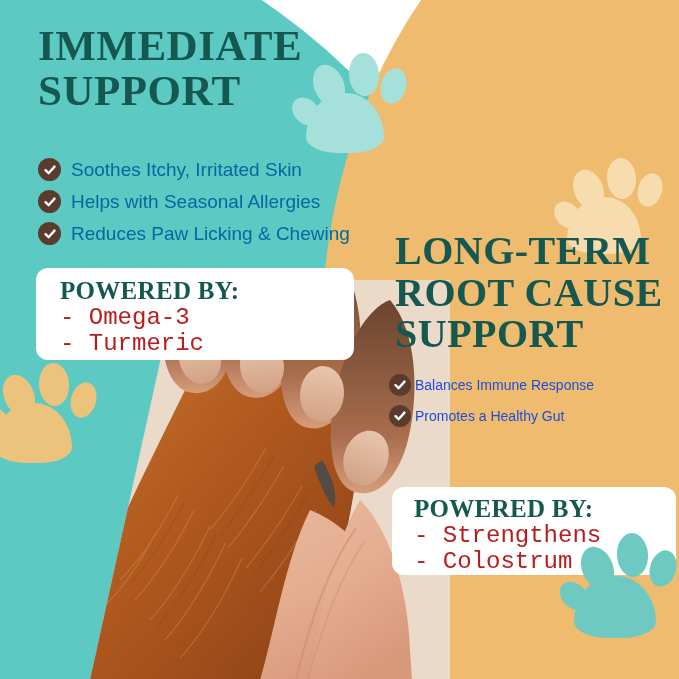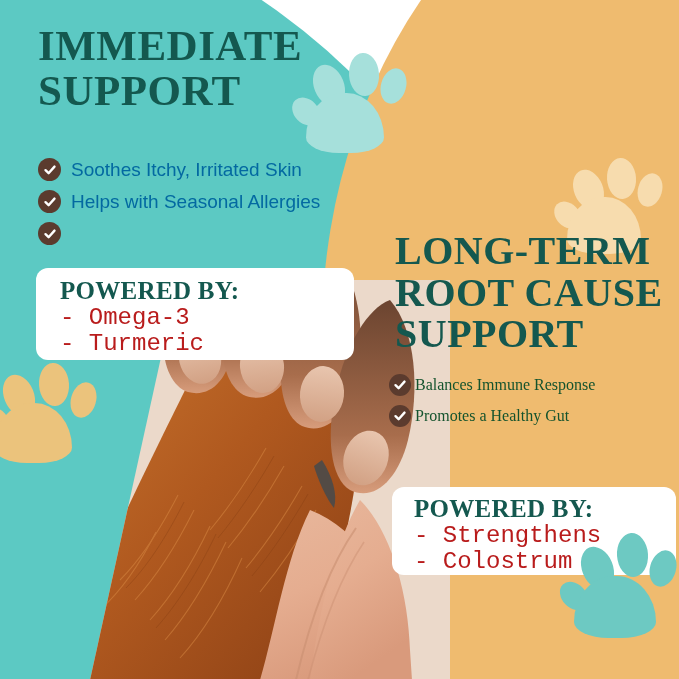--- a/index.html
+++ b/index.html
@@ -146,21 +146,21 @@
   }
   .benefits-right .check-badge { width: 22px; height: 22px; }
   .check-badge svg { display: block; }
 
   .benefit-text {
     font-family: "Liberation Sans", sans-serif;
     color: #0369a1;
     font-size: 19px;
     white-space: nowrap;
   }
-  .benefits-right .benefit-text { font-size: 16px; color: #14532d; font-family: Liberation Serif, serif; }
+  .benefits-right .benefit-text { font-size: 14px; color: #1d4ed8; }
 
   
   .card {
     position: absolute;
     background: #ffffff;
     border-radius: 12px;
     z-index: 35;
     box-sizing: border-box;
   }
   .card-left  { left: 36px;  top: 268px; width: 318px; height: 92px; padding: 9px 0 0 24px; }
@@ -307,20 +307,21 @@
           </svg>
       </span>
       <span class="benefit-text">Helps with Seasonal Allergies</span>
     </div>
     <div class="benefit-row">
       <span class="check-badge">
         <svg width="14" height="14" viewBox="0 0 14 14">
             <path d="M2.5,7.2 L5.6,10.2 L11.5,3.6" stroke="#ffffff" stroke-width="2.4" fill="none" stroke-linecap="round" stroke-linejoin="round"></path>
           </svg>
       </span>
+      <span class="benefit-text">Reduces Paw Licking &amp; Chewing</span>
     </div>
   </div>
 
   <div class="card card-left">
     <div class="card-title">POWERED BY:</div>
     <div class="card-item">- Omega-3</div>
     <div class="card-item">- Turmeric</div>
   </div>
 
   <div class="heading heading-right">

